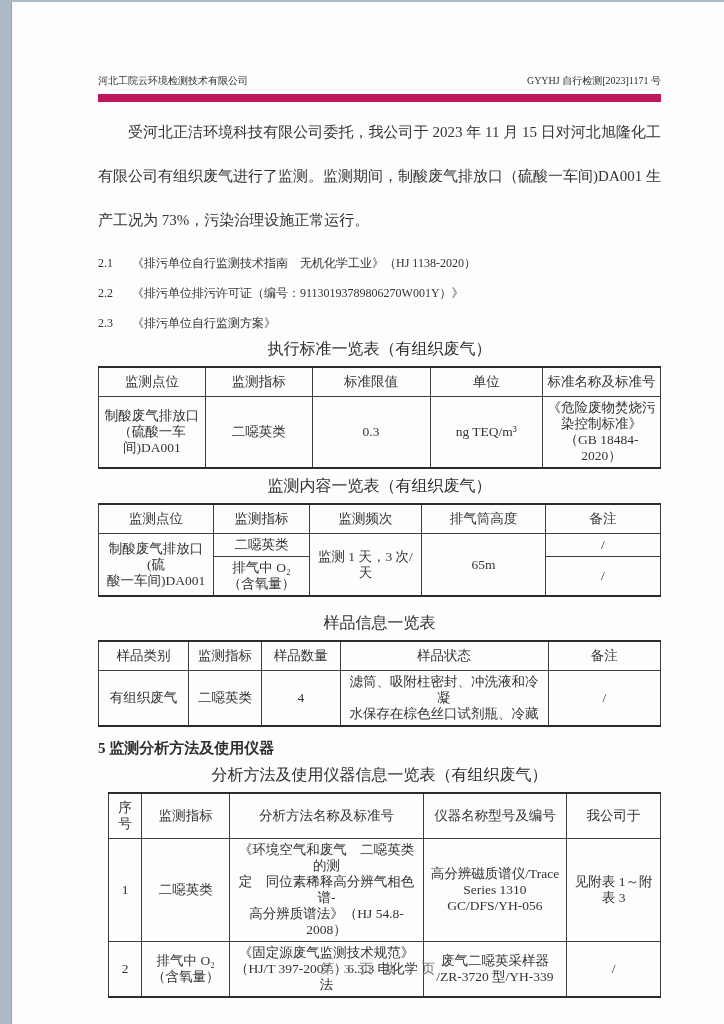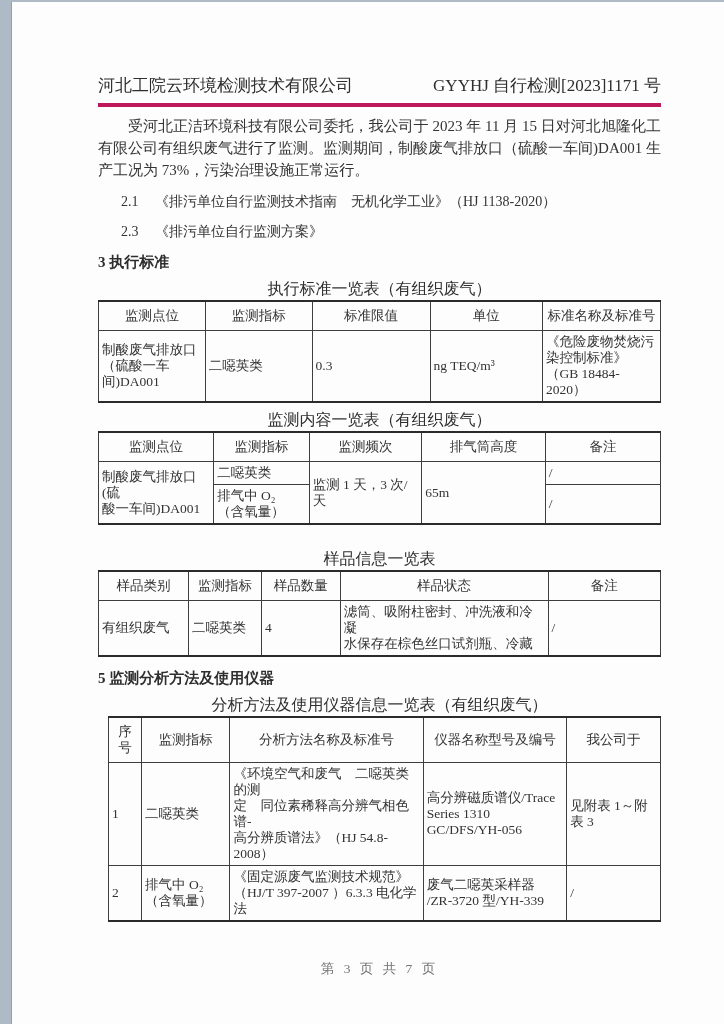--- a/index.html
+++ b/index.html
@@ -17,35 +17,35 @@
     border-left: 1px solid #93a0a9;
   }
   .content {
     margin-left: 86px;
     width: 563px;
     color: #333;
   }
   .doc-header {
     display: flex; justify-content: space-between; align-items: flex-end;
     margin-top: 72px; padding-bottom: 6px;
-    border-bottom: 4px solid #be185d;
-    font-size: 17px; color: #2e2e2e;
+    border-bottom: 8px solid #be185d;
+    font-size: 10px; color: #2e2e2e;
   }
   .sec-heading { font-weight: bold; font-size: 15px; margin: 14px 0 0 0; color: #2e2e2e; }
   .sec-heading.tight { margin-top: 12px; }
   .para {
-    text-indent: 2em; line-height: 22px; font-size: 15px;
+    text-indent: 2em; line-height: 44px; font-size: 15px;
     margin-top: 8px; text-align: justify;
   }
-  .basis-item { display: flex; margin-top: 12px; font-size: 14px; line-height: 18px; margin-left: 23px; }
+  .basis-item { display: flex; margin-top: 12px; font-size: 12px; line-height: 18px; }
   .basis-item .no { width: 34px; flex: none; }
   .tbl-caption { text-align: center; font-size: 16px; margin-top: 7px; color: #2f2f2f; }
   table {
-    width: 100%; border-collapse: collapse; margin-top: 0;
-    font-size: 13.5px; color: #333;
+    width: 100%; border-collapse: collapse; margin-top: 6px;
+    text-align: center; font-size: 13.5px; color: #333;
     border: 1.5px solid #2b2b2b;
     border-top-width: 2.5px; border-bottom-width: 2.5px;
   }
   th, td {
     border: 1px solid #3e3e3e;
     padding: 3px 3px; line-height: 16px;
     font-weight: normal; white-space: pre-line; vertical-align: middle;
   }
   th { padding: 6px 3px; }
   table.methods-table { width: 553px; margin-left: 10px; }
@@ -65,25 +65,28 @@
       <span>GYYHJ 自行检测[2023]1171 号</span>
     </div>
 
     <div class="para">受河北正洁环境科技有限公司委托，我公司于 2023 年 11 月 15 日对河北旭隆化工有限公司有组织废气进行了监测。监测期间，制酸废气排放口（硫酸一车间)DA001 生产工况为 73%，污染治理设施正常运行。</div>
 
     <div class="basis-item">
       <span class="no">2.1</span>
       <span>《排污单位自行监测技术指南　无机化学工业》（HJ 1138-2020）</span>
     </div>
     <div class="basis-item">
+      <span class="no">2.2</span>
+      <span>《排污单位排污许可证（编号：91130193789806270W001Y）》</span>
+    </div>
+    <div class="basis-item">
       <span class="no">2.3</span>
       <span>《排污单位自行监测方案》</span>
     </div>
 
-    <div class="sec-heading tight">3 执行标准</div>
     <div class="tbl-caption">执行标准一览表（有组织废气）</div>
     <table class="standards-table">
       <colgroup>
           <col style="width:19%">
           <col style="width:19%">
           <col style="width:21%">
           <col style="width:20%">
           <col style="width:21%">
         </colgroup>
       <tbody>
@@ -134,21 +137,21 @@
         <td>/</td>
       </tr>
       <tr>
         <td>排气中 O₂
 （含氧量）</td>
         <td>/</td>
       </tr>
     </tbody>
       </table>
 
-    <div class="tbl-caption" style="margin-top:24px">样品信息一览表</div>
+    <div class="tbl-caption" style="margin-top:16px">样品信息一览表</div>
     <table class="samples-table">
       <colgroup>
           <col style="width:16%">
           <col style="width:13%">
           <col style="width:14%">
           <col style="width:37%">
           <col style="width:20%">
         </colgroup>
       <tbody>
           <tr>

